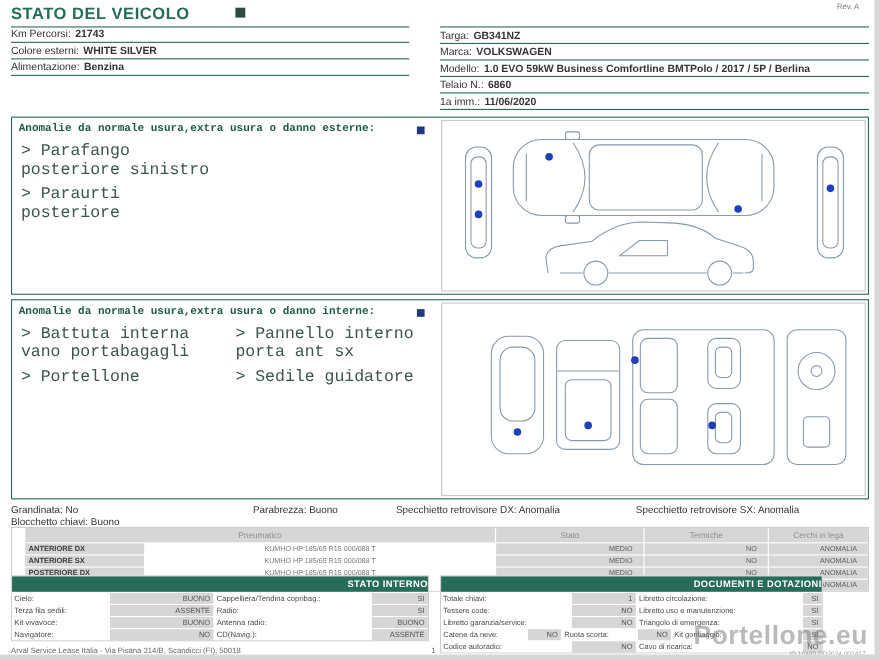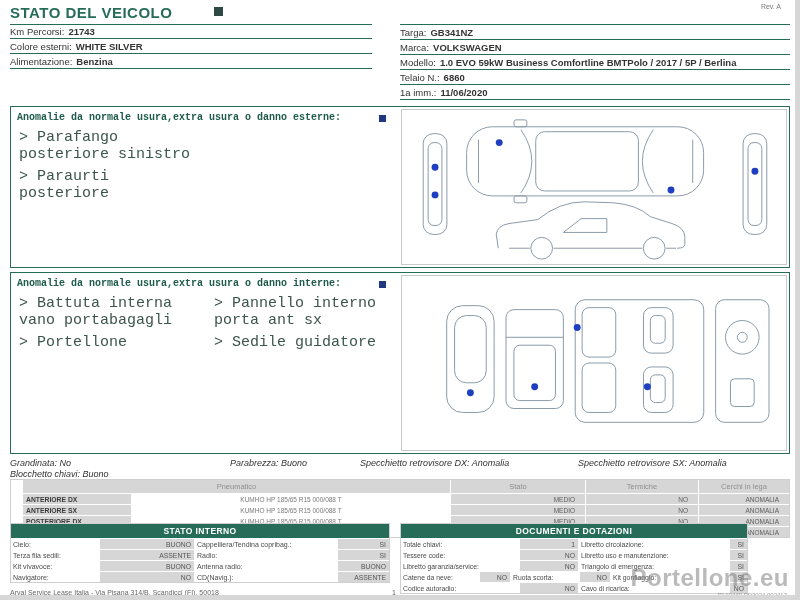--- a/index.html
+++ b/index.html
@@ -37,38 +37,38 @@
   .item { font-size:15px; color:#3c554d; line-height:1.15; }
   .legend-sq { position:absolute; left:368px; top:8px; width:7px; height:7px; background:#20387f; }
   .diagram-box {
     position:absolute; top:2px; right:2px; width:386px; height:calc(100% - 4px);
     border:1px solid #c9c9c9; background:#fff;
   }
   .sketch, .sketch * { fill:none; stroke:#8a99a8; stroke-width:1; }
   .dots circle { fill:var(--blue); stroke:none; }
 
   .sum { position:absolute; left:10px; top:458px; width:780px; height:20px; font-size:9px; color:#333; }
-  .sum-item { position:absolute; white-space:nowrap;font-style:italic; }
+  .sum-item { position:absolute; white-space:nowrap; }
   .sum-item .lbl { color:#333; }
   .sum-item .val { color:#333; }
 
   
   .ftable { position:absolute; display:flex; flex-direction:column; gap:1px; background:#fff; border:1px solid #cfcfcf; }
   .frow { display:flex; gap:1px; }
   .fcell { display:block; overflow:hidden; white-space:nowrap; }
 
   #tires { left:10px; top:479px; width:780px;padding-left:12px; }
   #tires .hd { background:var(--cellgray); color:#8f8f8f; font-size:7.5px; text-align:center; padding:2px 0; }
   #tires .pos { background:var(--cellgray); color:#3a3a3a; font-weight:bold; font-size:6.8px; padding:1.5px 3px; }
   #tires .spec { background:#fff; color:#7a7a7a; font-size:6.5px; text-align:center; padding:1.5px 0; }
   #tires .gv { background:var(--cellgray); color:#5e5e5e; font-size:6.5px; text-align:right; padding:1.5px 10px 1.5px 0; }
 
   .bt { left:10px; top:523px; width:380px; }
   #documenti.bt { left:400px; width:348px; }
-  .bt-head { background:var(--teal); color:#fff; text-align:center; font-weight:bold; font-size:8.5px; letter-spacing:.4px; padding:2px 0; }
+  .bt-head { background:var(--teal); color:#fff; text-align:right; font-weight:bold; font-size:8.5px; letter-spacing:.4px; padding:2px 0; }
   .bt .bl { background:#fff; color:#4a4a4a; font-size:7px; padding:1.5px 2px; }
   .bt .bv { background:var(--cellgray); color:#555; font-size:6.8px; text-align:right; padding:1.5px 3px; }
   #documenti .bl { font-size:6.8px; }
 
   .footer-company { position:absolute; left:10px; top:589px; font-size:7px; color:#666; }
   .page-num { position:absolute; left:392px; top:589px; font-size:7px; color:#666; }
   .doc-id { position:absolute; right:8px; top:592px; font-size:6px; color:#9a9a9a; }
   .watermark {
     position:absolute; right:6px; top:564px; font-size:24px; font-weight:bold;
     color:rgba(130,130,130,.55); letter-spacing:.5px; z-index:5;

